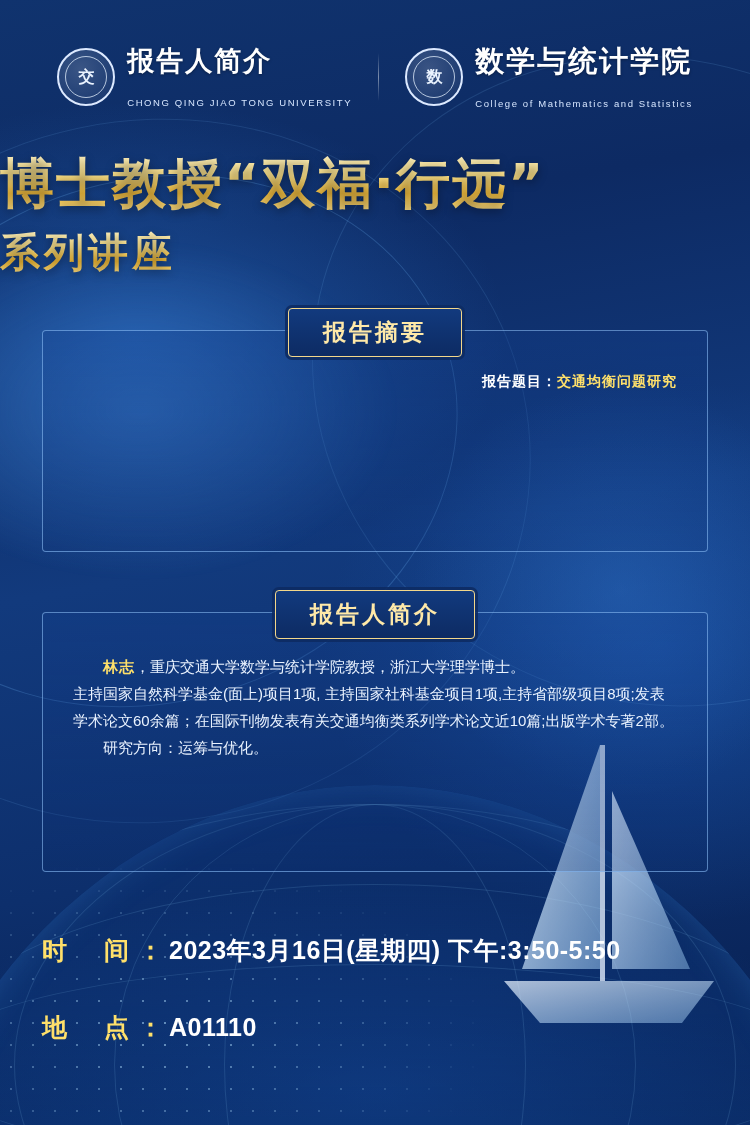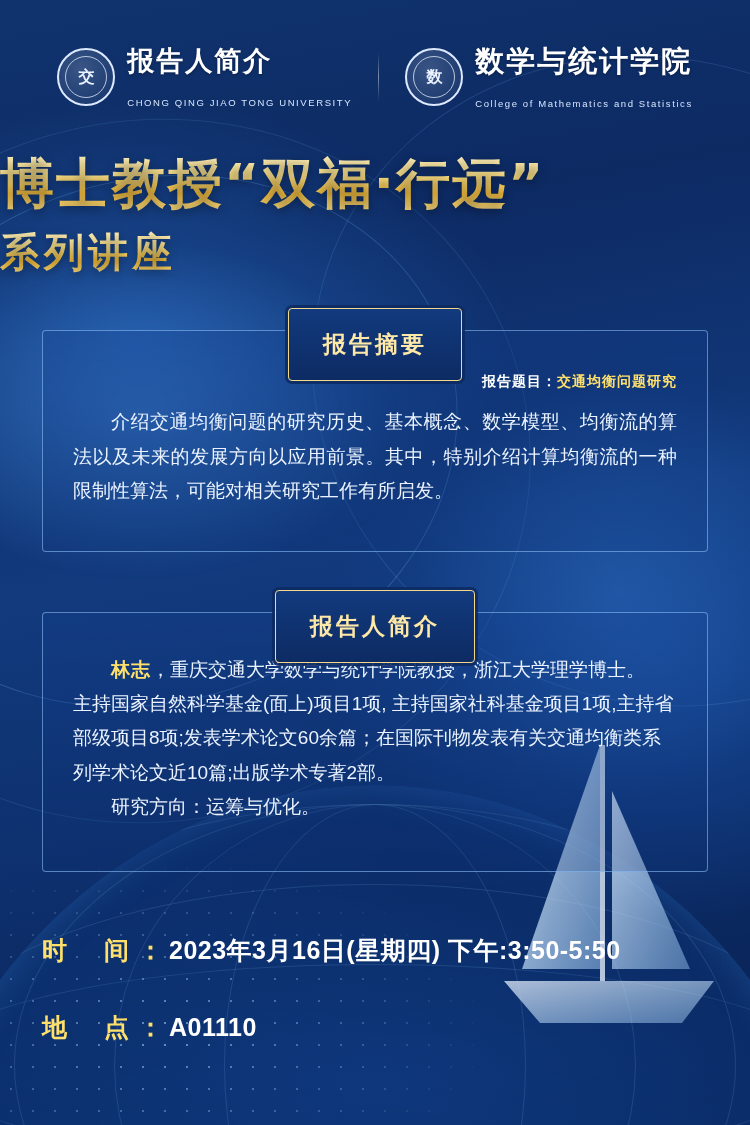--- a/index.html
+++ b/index.html
@@ -191,21 +191,21 @@
     padding: 40px 30px 26px 30px;
   }
   .panel-1 { top: 330px; height: 222px; }
   .panel-2 { top: 612px; height: 260px; }
 
   .badge {
     position: absolute;
     top: -23px;
     left: 50%;
     transform: translateX(-50%);
-    padding: 20px 34px;
+    padding: 8px 34px;
     border: 1px solid #f3d78a;
     border-radius: 4px;
     background: linear-gradient(180deg, #123a7e, #0d2b63);
     color: #ffe9a8;
     font-size: 23px;
     font-weight: bold;
     letter-spacing: 3px;
     white-space: nowrap;
     box-shadow: 0 0 0 3px rgba(13,43,99,0.9);
   }
@@ -221,21 +221,21 @@
   .report-title .val { color: #ffe06a; }
 
   .body-text {
     color: #eaf3ff;
     font-size: 19px;
     line-height: 1.82;
     text-align: justify;
     text-indent: 2em;
   }
 
-  .bio-line { color: #eaf3ff; font-size: 19px; line-height: 1.8; }
+  .bio-line { color: #eaf3ff; font-size: 15px; line-height: 1.8; }
   .bio-name { color: #ffe06a; font-weight: bold; letter-spacing: 1px; }
   .bio-indent { text-indent: 2em; }
 
   
   .info {
     position: absolute;
     left: 42px;
     top: 900px;
     width: 620px;
   }
@@ -327,21 +327,20 @@
   <div class="title-wrap">
     <div class="title-main">博士教授“双福·行远”</div>
     <div class="title-sub">系列讲座</div>
   </div>
 
   <div class="panel panel-1">
     <div class="badge">报告摘要</div>
     <div class="report-title">
       <span>报告题目：</span><span class="val">交通均衡问题研究</span>
     </div>
-    <div class="body-text">介绍交通均衡问题的研究历史、基本概念、数学模型、均衡流的算法以及未来的发展方向以应用前景。其中，特别介绍计算均衡流的一种限制性算法，可能对相关研究工作有所启发。</div>
   </div>
 
   <div class="panel panel-2">
     <div class="badge">报告人简介</div>
     <div class="bio-line bio-indent">
       <span class="bio-name">林志</span><span>，重庆交通大学数学与统计学院教授，浙江大学理学博士。</span>
     </div>
     <div class="bio-line">主持国家自然科学基金(面上)项目1项, 主持国家社科基金项目1项,主持省部级项目8项;发表学术论文60余篇；在国际刊物发表有关交通均衡类系列学术论文近10篇;出版学术专著2部。</div>
     <div class="bio-line bio-indent">
       <span>研究方向：</span><span>运筹与优化。</span>

